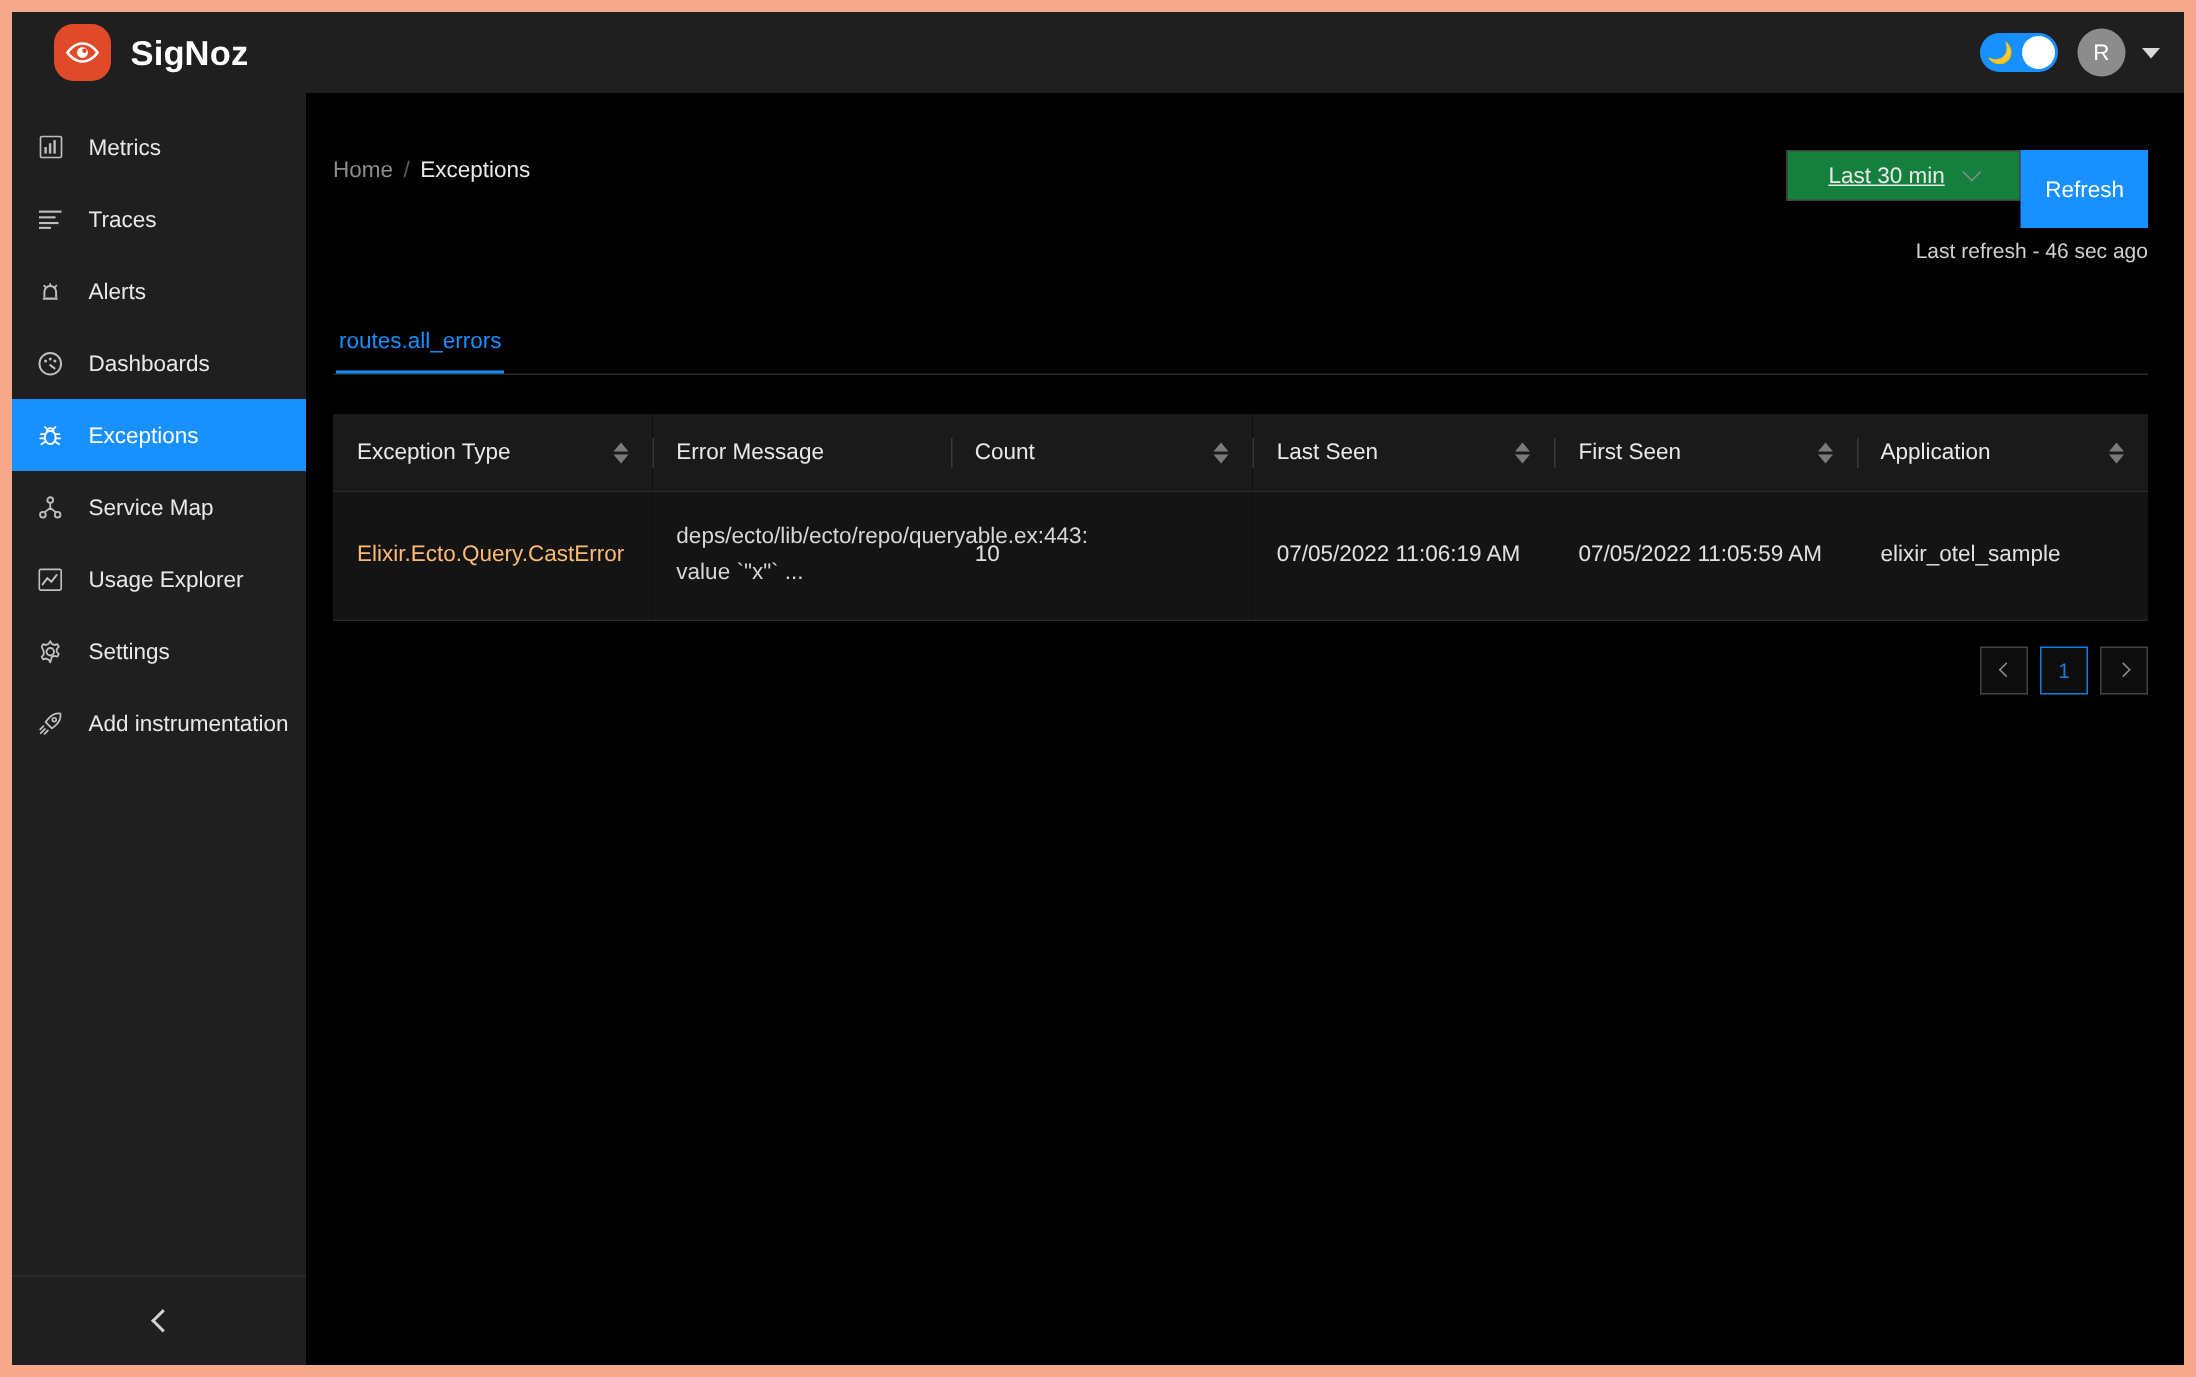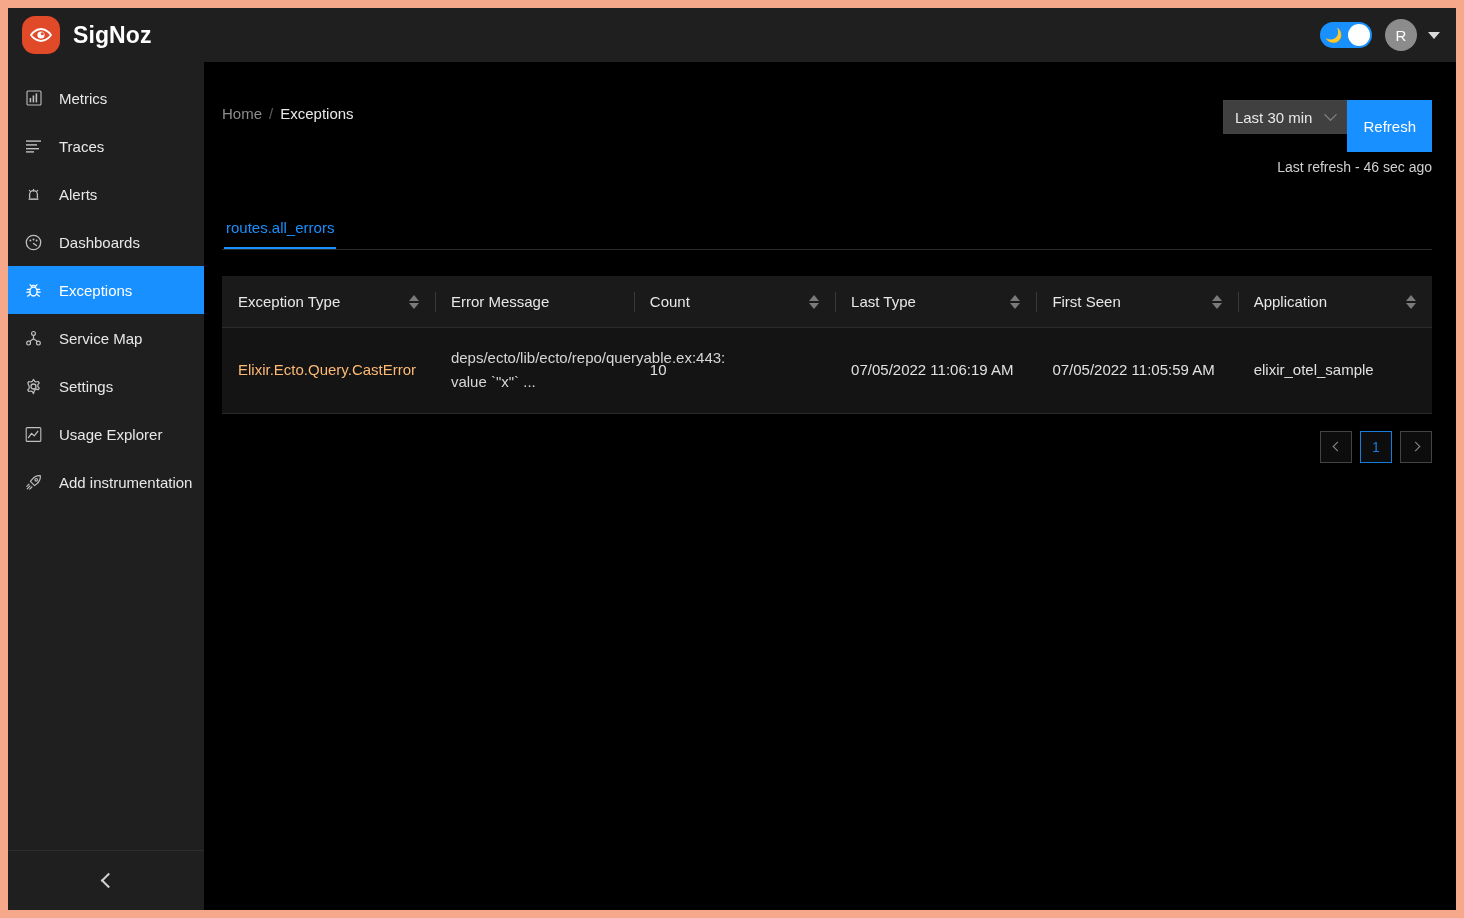--- a/index.html
+++ b/index.html
@@ -18,21 +18,21 @@
     position: absolute; inset: 0;
     display: flex; flex-direction: column;
     background: #000;
   }
 
   
   .header {
     height: 54px; min-height: 54px;
     background: #1f1f1f;
     display: flex; align-items: center;
-    padding: 0 16px 0 6px;
+    padding: 0 16px 0 20px;
     position: relative; z-index: 5;
   }
   .brand { display: flex; align-items: center; gap: 13px; padding-left: 8px; }
   .logo-mark {
     width: 38px; height: 38px; border-radius: 13px;
     background: #e04a28;
     display: flex; align-items: center; justify-content: center;
   }
   .logo-mark svg { display: block; }
   .brand-name {
@@ -108,24 +108,24 @@
 
   .topline { display: flex; align-items: flex-start; }
   .crumbs { font-size: 15px; color: #8c8c8c; padding-top: 5px; }
   .crumbs a { color: #8c8c8c; text-decoration: none; cursor: pointer; }
   .crumbs .sep { margin: 0 7px; color: #5c5c5c; }
   .crumbs .cur { color: #e8e8e8; }
 
   .time-block { margin-left: auto; text-align: right; }
   .time-row { display: flex; }
   .time-select {
-    height: 34px; min-width: 110px; background: #404040;
+    height: 34px; min-width: 110px; background: #15803d;
     border: 1px solid #434343; color: #e8e8e8; font-size: 15px;
     display: flex; align-items: center; gap: 14px;
-    padding: 0 11px; cursor: pointer;
+    padding: 0 27px; cursor: pointer; text-decoration: underline;
   }
   .chev-dn {
     width: 9px; height: 9px; border-right: 1.6px solid #8c8c8c;
     border-bottom: 1.6px solid #8c8c8c; transform: rotate(45deg) translate(-2px,-2px);
   }
   .refresh-btn {
     height: 52px; background: #1890ff; color: #fff; border: none;
     font-size: 15px; font-family: inherit; padding: 0 16px; cursor: pointer;
   }
   .refresh-note { font-size: 14px; color: #d0d0d0; margin-top: 7px; }
@@ -274,35 +274,35 @@
                   <circle cx="13.4" cy="13.1" r="1.9" fill="none" stroke="#bfbfbf" stroke-width="1.2"></circle>
                   <path d="M8.5 5.3v3.4M8.5 8.7 4.6 11.6M8.5 8.7l3.9 2.9" stroke="#bfbfbf" stroke-width="1.2"></path>
                 </svg>
             </span>
             <span>Service Map</span>
           </div>
 
           <div class="nav-item">
             <span class="nav-icon">
               <svg width="17" height="17" viewBox="0 0 17 17">
+                  <rect x="1.2" y="1.6" width="14.6" height="13.8" rx="1" fill="none" stroke="#bfbfbf" stroke-width="1.1"></rect>
+                  <path d="M3.4 11.6 6.6 7.4l2.6 2.5 3.6-4.6" fill="none" stroke="#bfbfbf" stroke-width="1.3" stroke-linecap="round" stroke-linejoin="round"></path>
+                </svg>
+            </span>
+            <span>Usage Explorer</span>
+          </div>
+
+          <div class="nav-item">
+            <span class="nav-icon">
+              <svg width="17" height="17" viewBox="0 0 17 17">
                   <circle cx="8.5" cy="8.5" r="2.5" fill="none" stroke="#bfbfbf" stroke-width="1.3"></circle>
                   <path d="M8.5 1.4l1.1 1.9a6 6 0 0 1 1.6.7l2.1-.5.9 1.6-1.4 1.6a6 6 0 0 1 0 1.8l1.4 1.6-.9 1.6-2.1-.5a6 6 0 0 1-1.6.7L8.5 15.6l-1.1-1.9a6 6 0 0 1-1.6-.7l-2.1.5-.9-1.6 1.4-1.6a6 6 0 0 1 0-1.8L2.8 5.1l.9-1.6 2.1.5a6 6 0 0 1 1.6-.7z" fill="none" stroke="#bfbfbf" stroke-width="1.2" stroke-linejoin="round"></path>
                 </svg>
             </span>
             <span>Settings</span>
-          </div>
-
-          <div class="nav-item">
-            <span class="nav-icon">
-              <svg width="17" height="17" viewBox="0 0 17 17">
-                  <rect x="1.2" y="1.6" width="14.6" height="13.8" rx="1" fill="none" stroke="#bfbfbf" stroke-width="1.1"></rect>
-                  <path d="M3.4 11.6 6.6 7.4l2.6 2.5 3.6-4.6" fill="none" stroke="#bfbfbf" stroke-width="1.3" stroke-linecap="round" stroke-linejoin="round"></path>
-                </svg>
-            </span>
-            <span>Usage Explorer</span>
           </div>
 
           <div class="nav-item">
             <span class="nav-icon">
               <svg width="17" height="17" viewBox="0 0 17 17">
                   <path d="M15.3 1.7c-3.4-.4-6 1-8.2 3.6L5.4 7.4l4.2 4.2 2.1-1.7c2.6-2.2 4-4.8 3.6-8.2z" fill="none" stroke="#bfbfbf" stroke-width="1.2" stroke-linejoin="round"></path>
                   <circle cx="11.2" cy="5.8" r="1.3" fill="none" stroke="#bfbfbf" stroke-width="1.1"></circle>
                   <path d="M5 11.9 2.2 14.8M4 10.1 1.8 12.3M6.9 13l-2.2 2.2" stroke="#bfbfbf" stroke-width="1.2" stroke-linecap="round"></path>
                 </svg>
             </span>
@@ -373,21 +373,21 @@
                     <div class="th-in">
                       <span class="lbl">Count</span>
                       <span class="sorter">
                           <i class="tri-up"></i>
                           <i class="tri-dn"></i>
                         </span>
                     </div>
                   </th>
                   <th>
                     <div class="th-in">
-                      <span class="lbl">Last Type</span>
+                      <span class="lbl">Last Seen</span>
                       <span class="sorter">
                           <i class="tri-up"></i>
                           <i class="tri-dn"></i>
                         </span>
                     </div>
                   </th>
                   <th>
                     <div class="th-in">
                       <span class="lbl">First Seen</span>
                       <span class="sorter">

